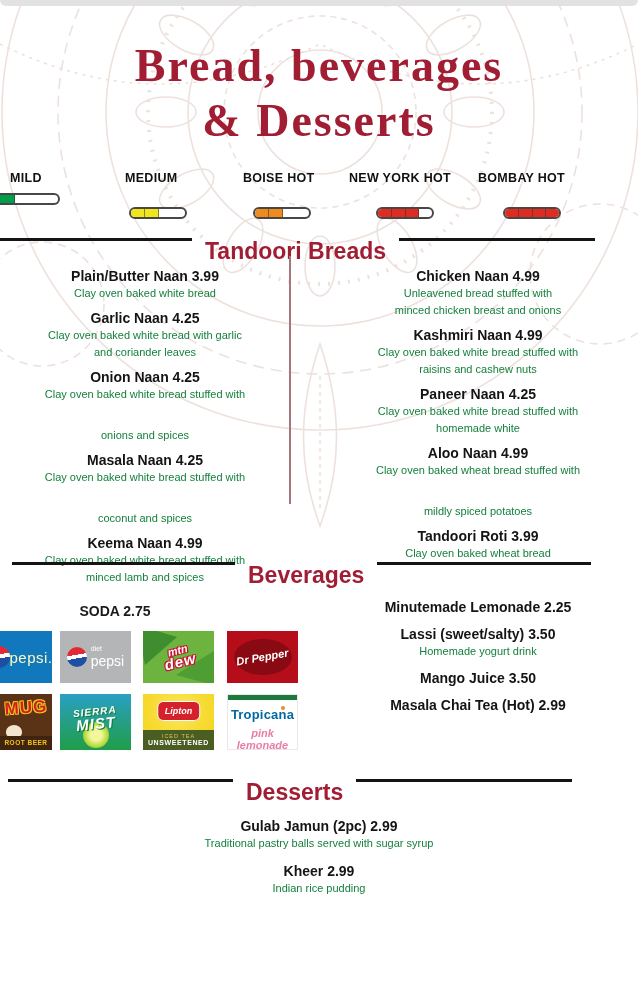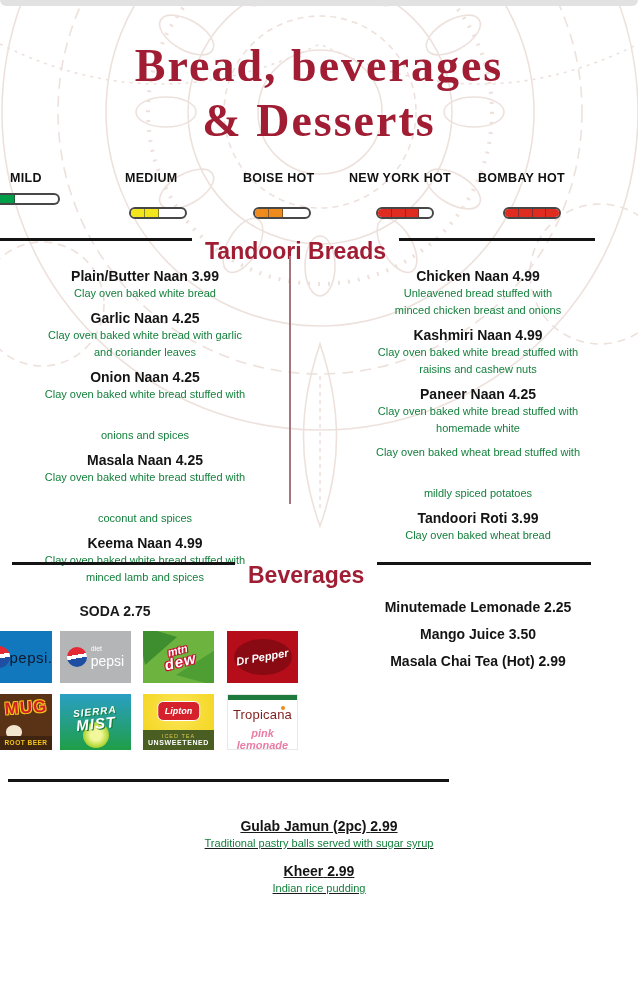--- a/index.html
+++ b/index.html
@@ -49,21 +49,21 @@
   .desc-gap{margin-top:24px;}
   
   .bev-left{top:602px;width:298px;}
   .soda-line{width:230px;text-align:center;font-size:14px;font-weight:bold;line-height:18px;}
   .logo-grid{position:absolute;top:29px;left:0;width:298px;height:120px;}
   .tile{position:absolute;overflow:hidden;}
   .r1{top:0;height:52px;} .r2{top:63px;height:56px;}
   .c1{left:0;width:52px;} .c2{left:60px;width:71px;} .c3{left:143px;width:71px;} .c4{left:227px;width:71px;}
   
   .t-pepsi{background:#1278be;display:flex;align-items:center;justify-content:center;}
-  .pepsi-word{color:#0f172a;font-size:15px;letter-spacing:.5px;font-weight:500;margin-left:10px;}
+  .pepsi-word{color:#fef9c3;font-size:15px;letter-spacing:.5px;font-weight:500;margin-left:10px;}
   .globe{position:absolute;border-radius:50%;
      background:linear-gradient(170deg,#e32934 40%,#ffffff 40%,#ffffff 56%,#1e4fa3 56%);}
   .t-pepsi .globe{width:22px;height:22px;left:-12px;top:15px;}
   .t-dpepsi{background:#b4b5b7;display:flex;align-items:center;justify-content:center;}
   .t-dpepsi .globe{position:static;width:20px;height:20px;margin-right:4px;}
   .dp-text{color:#fff;line-height:1;}
   .dp-small{font-size:7px;display:block;margin-bottom:1px;}
   .dp-word{font-size:14px;font-weight:500;}
   .t-dew{background:#6cb33f;}
   .dew-shape1{position:absolute;width:40px;height:40px;background:#3e8d2f;clip-path:polygon(0 0,100% 30%,20% 100%);left:-6px;top:-6px;}
@@ -89,27 +89,27 @@
      transform:rotate(-6deg);line-height:12px;text-shadow:1px 1px 0 #157a37;}
   .mist-l1{font-size:10px;letter-spacing:1px;} .mist-l2{font-size:15px;letter-spacing:1px;}
   .t-lipton{background:radial-gradient(circle at 50% 30%,#fbe659,#f3d111);}
   .lipton-badge{position:absolute;top:7px;left:50%;transform:translateX(-50%);background:#d5212c;color:#fff;
      font-size:9px;font-weight:bold;font-style:italic;padding:4px 7px;border-radius:6px;border:1px solid #fff;}
   .lipton-band{position:absolute;bottom:0;left:0;width:100%;height:20px;background:#4a5d23;text-align:center;}
   .lipton-sub1{display:block;color:#d8c84a;font-size:5.5px;letter-spacing:1px;margin-top:3px;}
   .lipton-sub2{display:block;color:#fff;font-size:7px;font-weight:bold;letter-spacing:.6px;}
   .t-trop{background:#ffffff;border:1px solid #e8e8e8;box-sizing:border-box;}
   .trop-strip{position:absolute;top:0;left:0;width:100%;height:5px;background:#1e7a3c;}
-  .trop-word{position:absolute;top:12px;left:0;width:100%;text-align:center;color:#7f1d1d;font-weight:normal;font-size:13px;letter-spacing:.2px;}
+  .trop-word{position:absolute;top:12px;left:0;width:100%;text-align:center;color:#0369a1;font-weight:bold;font-size:13px;letter-spacing:.2px;}
   .trop-dot{position:absolute;top:11px;right:12px;width:4px;height:4px;border-radius:50%;background:#f08a1d;}
   .trop-sub{position:absolute;top:32px;left:0;width:100%;text-align:center;color:#e87da6;font-size:11px;font-weight:bold;font-style:italic;}
   .bev-right{top:598px;left:318px;width:320px;}
   .bev-right .item{margin-bottom:9px;}
   
-  .desserts-body{top:812px;padding-top:5px;text-decoration:underline;}
+  .desserts-body{top:812px;padding-top:5px;}
   .desserts-body .item{margin-bottom:10px;}
 </style>
 </head>
 <body>
 
 <div class="top-bar"></div>
 
 <svg class="mandala" width="638" height="540" viewBox="0 0 638 540">
   <g stroke="#e3cfc8" fill="none" stroke-width="1.6">
     <circle cx="320" cy="108" r="62"></circle>
@@ -261,20 +261,21 @@
       <div class="item-name"><span>Kashmiri Naan</span> <span>4.99</span></div>
       <div class="item-desc">Clay oven baked white bread stuffed with</div>
       <div class="item-desc">raisins and cashew nuts</div>
     </div>
     <div class="item">
       <div class="item-name"><span>Paneer Naan</span> <span>4.25</span></div>
       <div class="item-desc">Clay oven baked white bread stuffed with</div>
       <div class="item-desc">homemade white</div>
     </div>
     <div class="item">
+      <div class="item-name"><span>Aloo Naan</span> <span>4.99</span></div>
       <div class="item-desc">Clay oven baked wheat bread stuffed with</div>
       <div class="item-desc desc-gap">mildly spiced potatoes</div>
     </div>
     <div class="item">
       <div class="item-name"><span>Tandoori Roti</span> <span>3.99</span></div>
       <div class="item-desc">Clay oven baked wheat bread</div>
     </div>
   </div>
 </div>
 
@@ -336,29 +337,34 @@
       <span class="trop-sub">pink lemonade</span>
     </div>
   </div>
 </div>
 
 <div class="layer bev-right" style="width:320px;">
   <div class="item">
     <div class="item-name"><span>Minutemade Lemonade</span> <span>2.25</span></div>
   </div>
   <div class="item">
+    <div class="item-name"><span>Lassi (sweet/salty)</span> <span>3.50</span></div>
+    <div class="item-desc">Homemade yogurt drink</div>
+  </div>
+  <div class="item">
     <div class="item-name"><span>Mango Juice</span> <span>3.50</span></div>
   </div>
   <div class="item">
     <div class="item-name"><span>Masala Chai Tea (Hot)</span> <span>2.99</span></div>
   </div>
 </div>
 
 <div class="layer sec-head head-desserts">
   <div class="sec-line l1"></div>
+  <div class="sec-title">Desserts</div>
   <div class="sec-line l2"></div>
 </div>
 
 <div class="layer desserts-body">
   <div class="item">
     <div class="item-name"><span>Gulab Jamun (2pc)</span> <span>2.99</span></div>
     <div class="item-desc">Traditional pastry balls served with sugar syrup</div>
   </div>
   <div class="item">
     <div class="item-name"><span>Kheer</span> <span>2.99</span></div>

